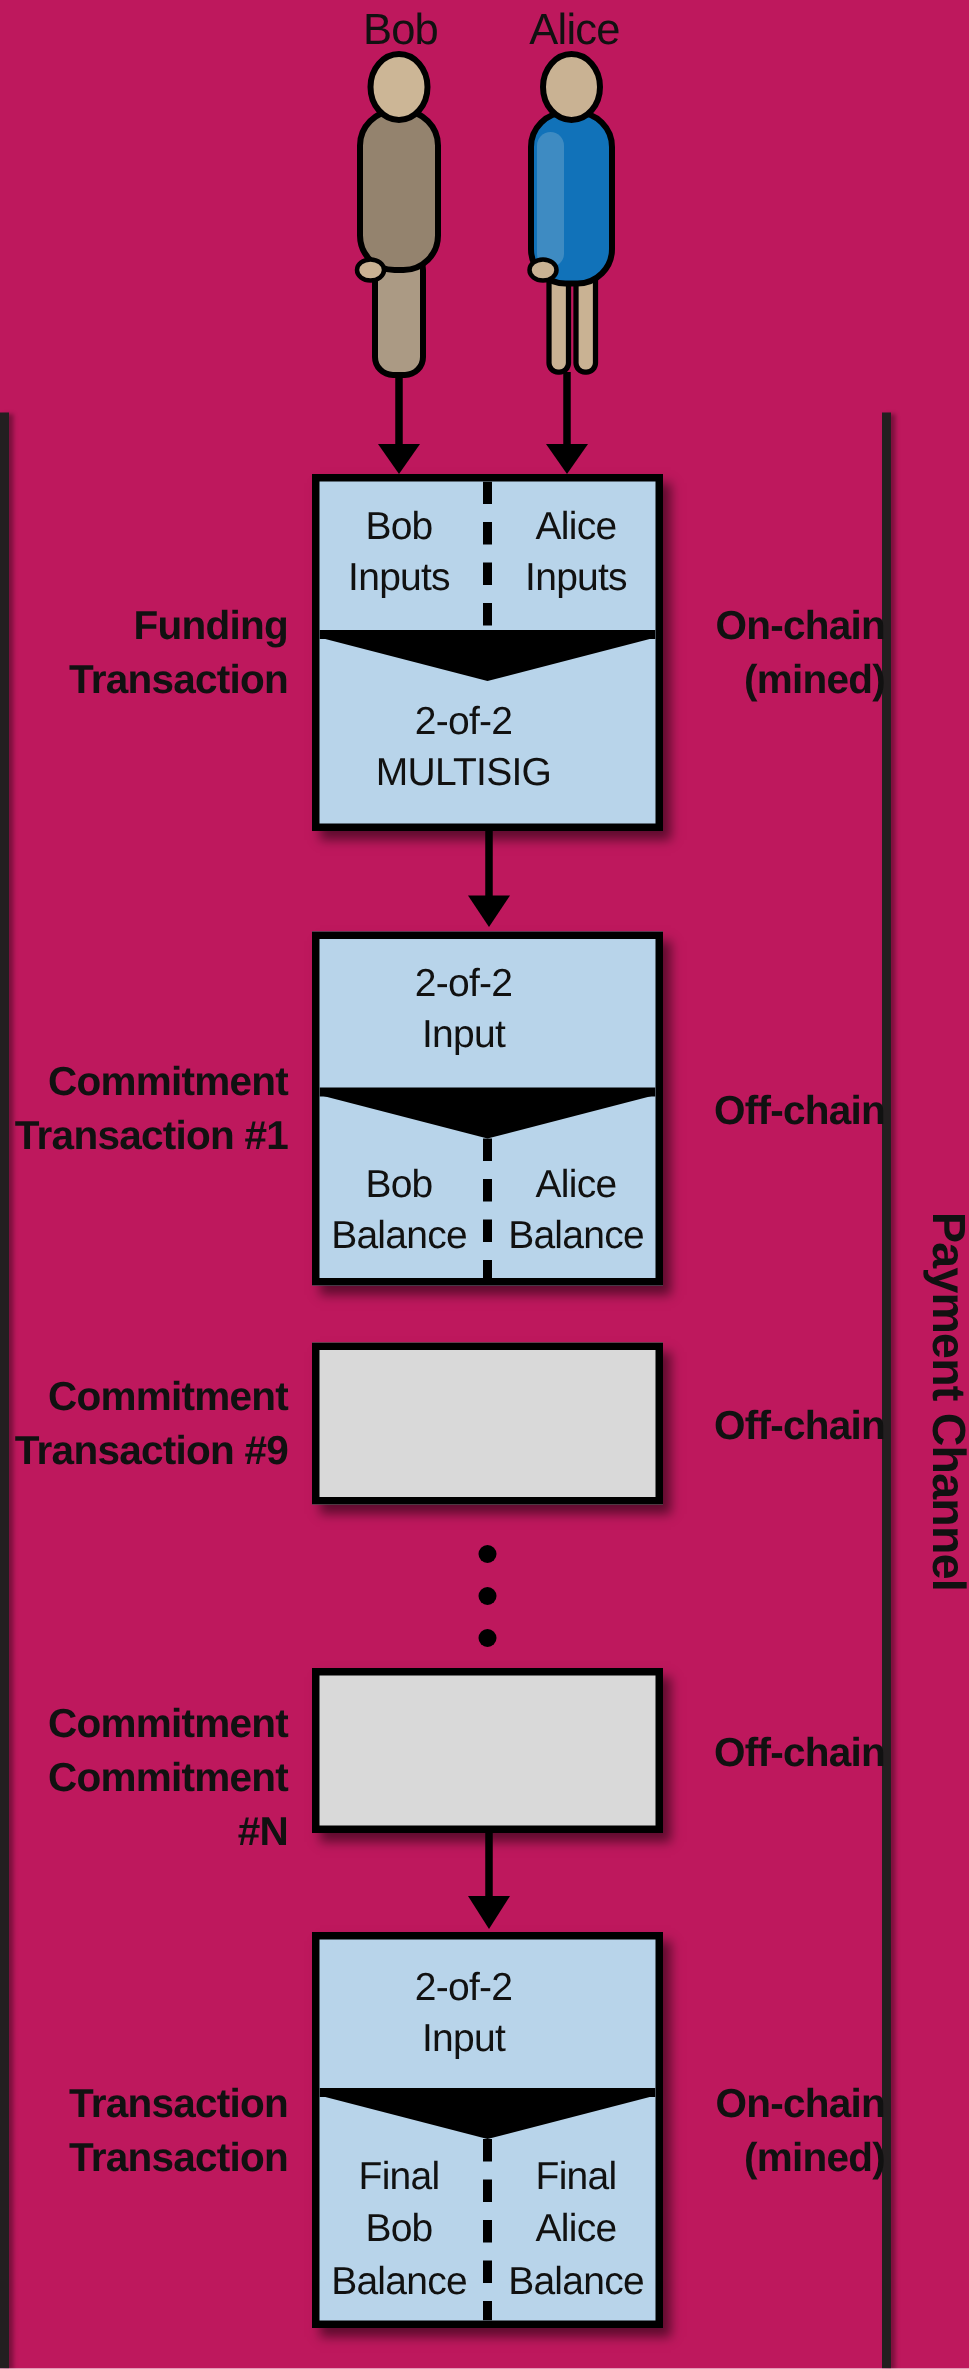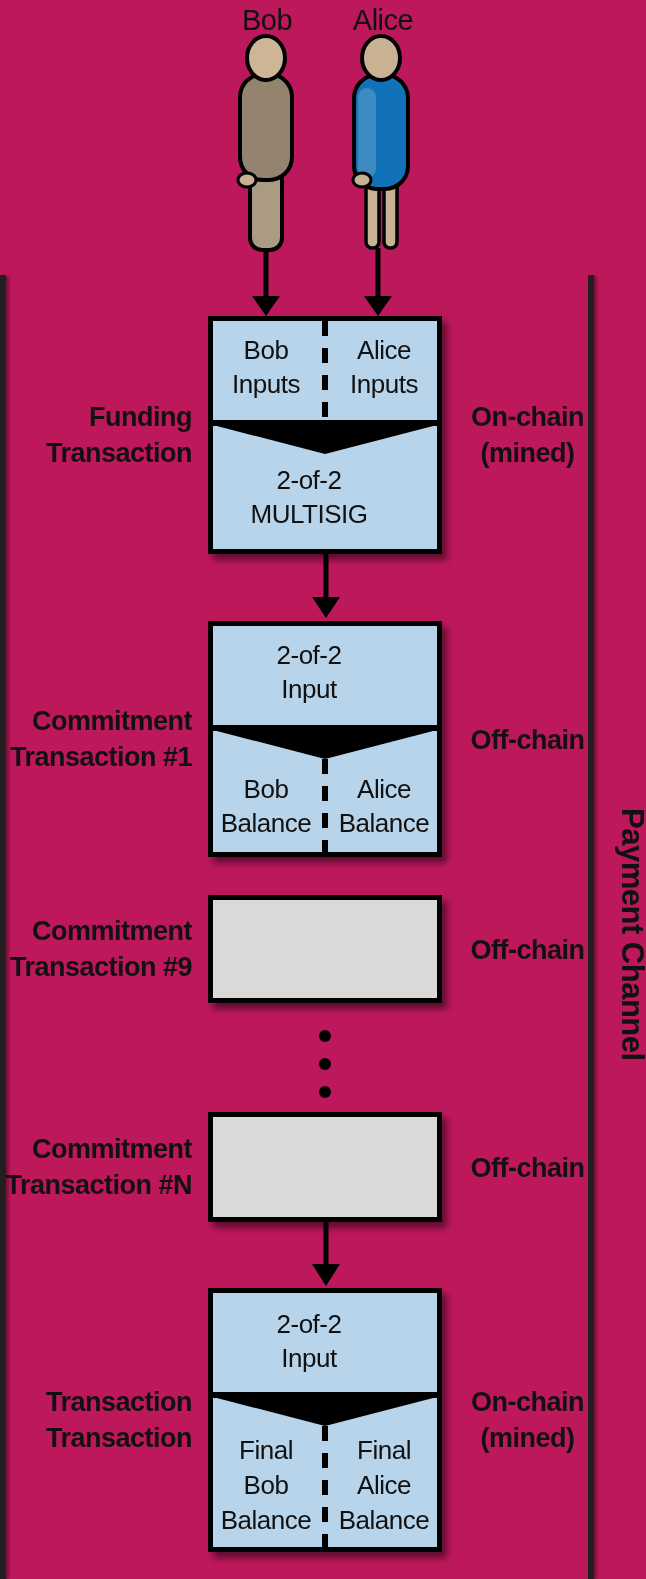--- a/index.html
+++ b/index.html
@@ -32,21 +32,21 @@
   .decor{position:absolute;left:0;top:0;width:100%;height:100%;}
   .cell{position:absolute;text-align:center;font-size:26px;line-height:34px;letter-spacing:-0.5px;font-weight:500;}
   .cell span{display:block;}
   .cell-left{left:2px;width:102px;}
   .cell-right{left:120px;width:102px;}
   .cell-full{left:0;width:192px;}
   
   .side-label{position:absolute;font-size:27px;line-height:36px;letter-spacing:-0.5px;font-weight:700;}
   .side-label span{display:block;}
   .left-label{left:0;width:192px;text-align:right;}
-  .right-label{left:465px;width:125px;text-align:center;}
+  .right-label{left:465px;width:125px;text-align:right;}
   
   .channel-caption{
     position:absolute;left:612px;top:808px;height:250px;width:38px;
     writing-mode:vertical-rl;
     font-size:31px;font-weight:700;letter-spacing:-0.5px;
     white-space:nowrap;
   }
 </style>
 </head>
 <body>
@@ -177,21 +177,21 @@
   <div class="side-label left-label" style="top:703px;">
     <span>Commitment</span>
     <span>Transaction #1</span>
   </div>
   <div class="side-label left-label" style="top:913px;">
     <span>Commitment</span>
     <span>Transaction #9</span>
   </div>
   <div class="side-label left-label" style="top:1131px;">
     <span>Commitment</span>
-    <span>Transaction #N</span>
+    <span>Commitment #N</span>
   </div>
   <div class="side-label left-label" style="top:1384px;">
     <span>Transaction</span>
     <span>Transaction</span>
   </div>
 
   <div class="side-label right-label" style="top:399px;">
     <span>On-chain</span>
     <span>(mined)</span>
   </div>

